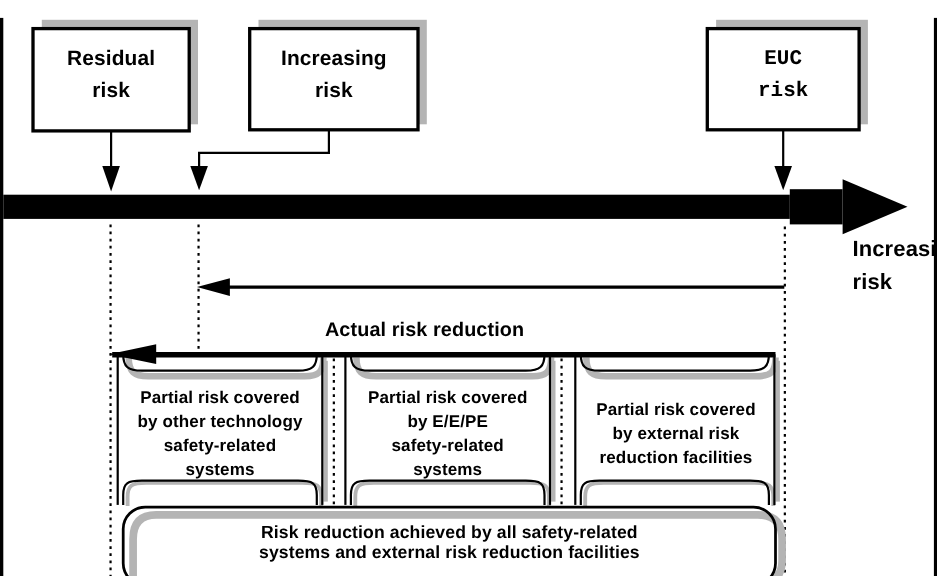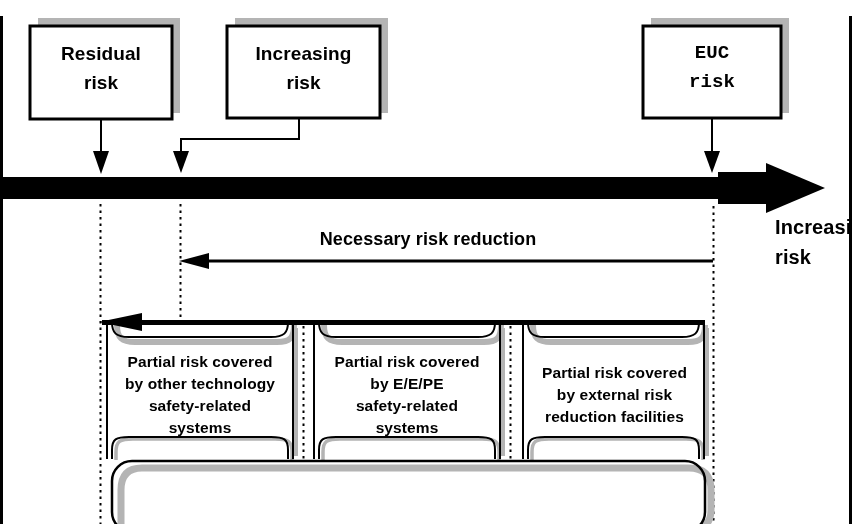--- a/index.html
+++ b/index.html
@@ -94,27 +94,29 @@
   <div class="lbl lbl-topbox" style="left:30px;top:23px;width:142px;">Residual
 risk</div>
   <div class="lbl lbl-topbox" style="left:227px;top:23px;width:153px;">Increasing
 risk</div>
   <div class="lbl lbl-topbox" style="left:643px;top:23px;width:138px;font-family:Liberation Mono, monospace;">EUC
 risk</div>
 
   <div class="lbl lbl-increasing" style="left:775px;top:196px;width:108px;">Increasing
 risk</div>
 
-  <div class="lbl lbl-arrow" style="left:278px;top:213px;width:300px;">Necessary risk reduction</div>
+  <div class="lbl lbl-arrow" style="left:236px;top:273px;width:300px;">Actual risk reduction</div>
 
   <div class="lbl lbl-partial" style="left:109px;top:335px;width:182px;">Partial risk covered
 by other technology
 safety-related
 systems</div>
   <div class="lbl lbl-partial" style="left:316px;top:335px;width:182px;">Partial risk covered
 by E/E/PE
 safety-related
 systems</div>
   <div class="lbl lbl-partial" style="left:525px;top:346px;width:179px;">Partial risk covered
 by external risk
 reduction facilities</div>
 
+  <div class="lbl lbl-bottom" style="left:112px;top:460px;width:593px;">Risk reduction achieved by all safety-related
+systems and external risk reduction facilities</div>
 </div>
 
 </body></html>

